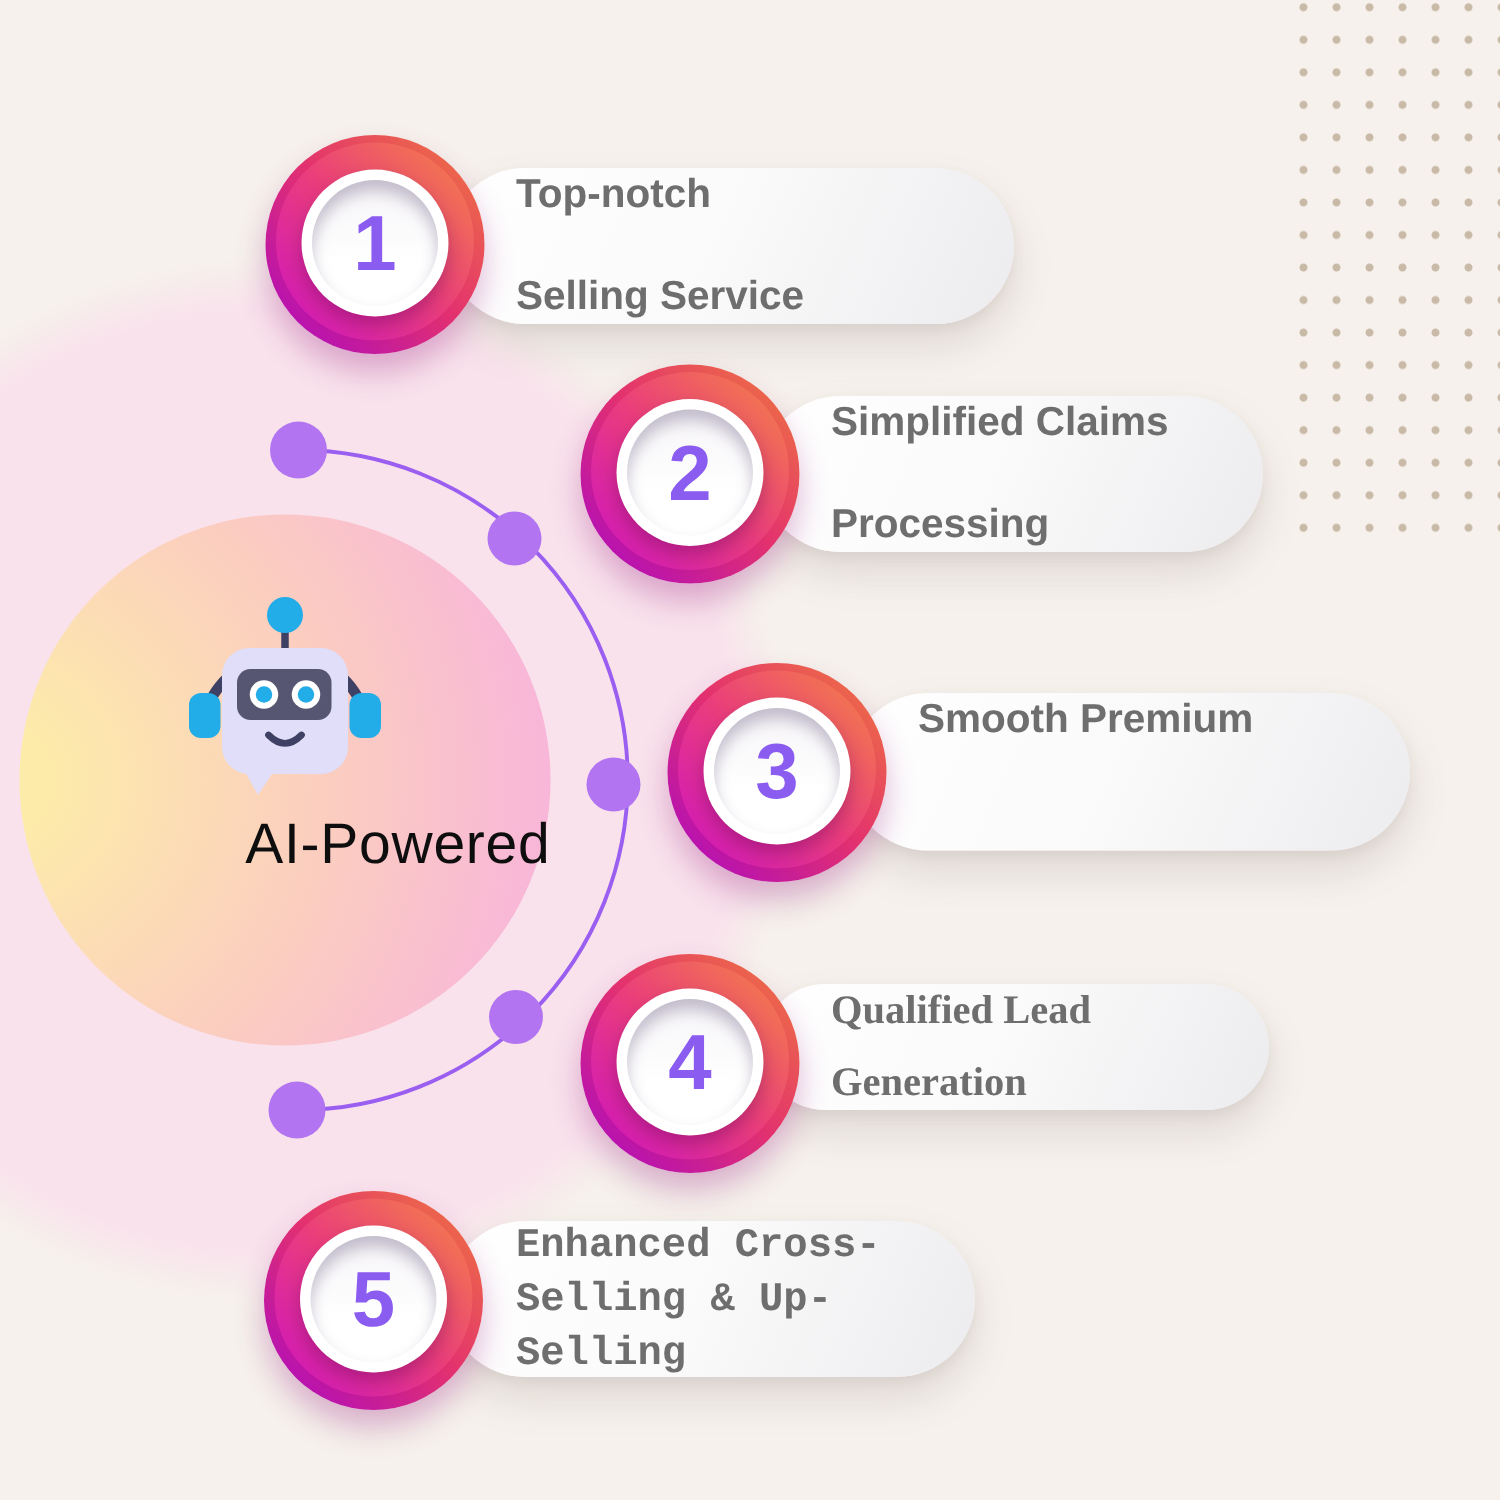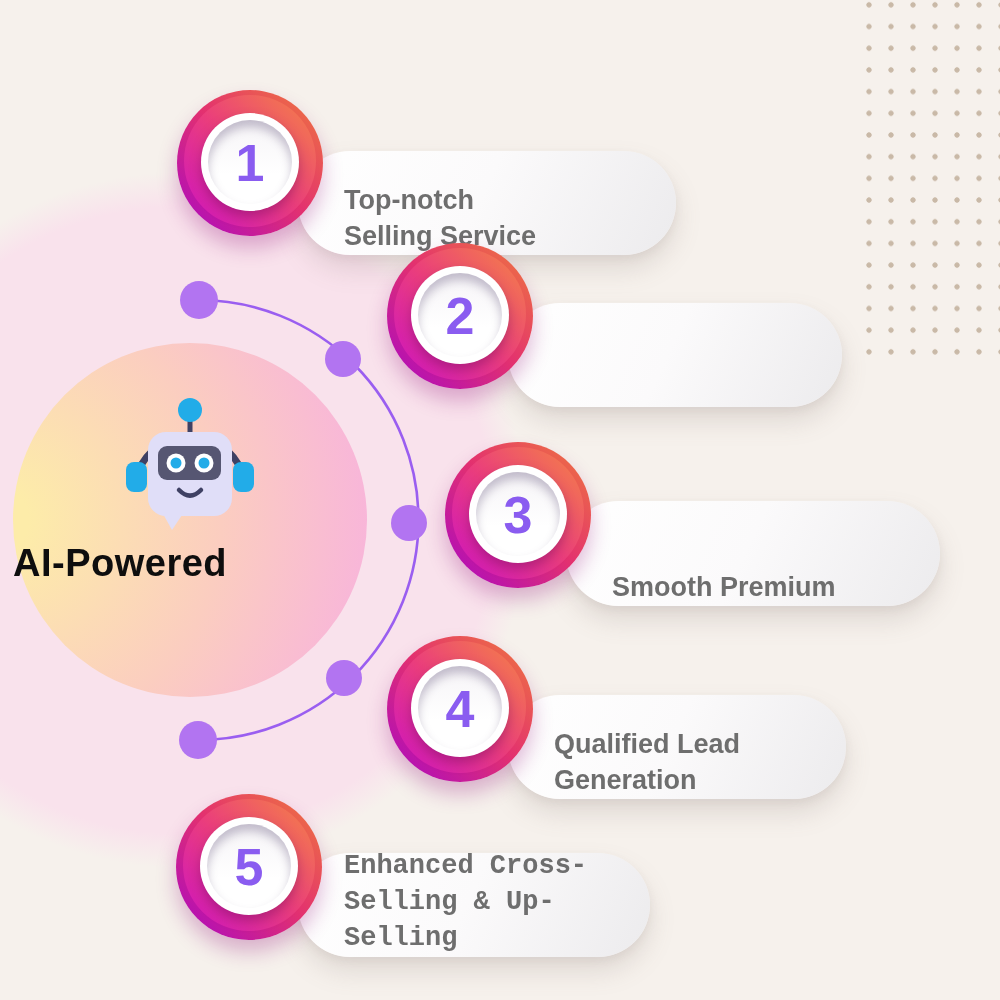--- a/index.html
+++ b/index.html
@@ -28,30 +28,30 @@
   svg.arc{left:0;top:0;width:1000px;height:1000px;z-index:3;pointer-events:none;}
 
   
   .center-circle{
     left:13px;top:343px;width:354px;height:354px;border-radius:50%;z-index:4;
     background:radial-gradient(circle at -5% 50%, #fdeca9 8%, #fbcdc0 55%, #f8b5da 92%);
   }
   .robot{left:120px;top:388px;width:140px;height:144px;z-index:5;}
   .main-title{
     left:13px;top:541px;width:354px;z-index:5;
-    text-align:left;font-size:38px;font-weight:bold;line-height:1.18;color:#0e0e0e;
+    text-align:right;font-size:38px;font-weight:normal;line-height:1.18;color:#0e0e0e;
     letter-spacing:0.5px;
   }
 
   
   .pill{
     z-index:5;border-radius:53px;
     background:linear-gradient(115deg,#ffffff 0%,#fbfafb 48%,#ecebed 100%);
     box-shadow:0 14px 26px rgba(120,108,100,0.18), 0 4px 8px rgba(120,108,100,0.08);
-    display:flex;flex-direction:column;justify-content:flex-end;padding-left:46px;box-sizing:border-box;margin-top:39px;
+    display:flex;flex-direction:column;justify-content:space-between;padding-left:46px;box-sizing:border-box;
   }
   .pill .line{font-size:27px;font-weight:bold;line-height:1.33;color:#6e6e6e;}
 
   
   .badge{z-index:6;width:146px;height:146px;}
   .badge .back{
     position:absolute;inset:0;border-radius:50%;
     background:linear-gradient(225deg,#ef7a3c 0%,#e3316f 48%,#a807c6 100%);
     box-shadow:0 12px 20px rgba(150,25,125,0.30);
   }
@@ -118,39 +118,41 @@
     <span class="line">Selling Service</span>
   </div>
   <div class="layer badge" style="left:177px;top:90px;">
     <div class="back"></div>
     <div class="ring"></div>
     <div class="inner"></div>
     <div class="num">1</div>
   </div>
 
   <div class="layer pill" style="left:508px;top:264px;width:334px;height:104px;">
+    <span class="line">Simplified Claims</span>
+    <span class="line">Processing</span>
   </div>
   <div class="layer badge" style="left:387px;top:243px;">
     <div class="back"></div>
     <div class="ring"></div>
     <div class="inner"></div>
     <div class="num">2</div>
   </div>
 
   <div class="layer pill" style="left:566px;top:462px;width:374px;height:105px;gap:41px;">
     <span class="line">Smooth Premium</span>
   </div>
   <div class="layer badge" style="left:445px;top:442px;">
     <div class="back"></div>
     <div class="ring"></div>
     <div class="inner"></div>
     <div class="num">3</div>
   </div>
 
-  <div class="layer pill" style="left:508px;top:656px;width:338px;height:104px;">
+  <div class="layer pill" style="left:508px;top:656px;width:338px;height:84px;font-family:Liberation Serif, serif;">
     <span class="line">Qualified Lead</span>
     <span class="line">Generation</span>
   </div>
   <div class="layer badge" style="left:387px;top:636px;">
     <div class="back"></div>
     <div class="ring"></div>
     <div class="inner"></div>
     <div class="num">4</div>
   </div>
 

